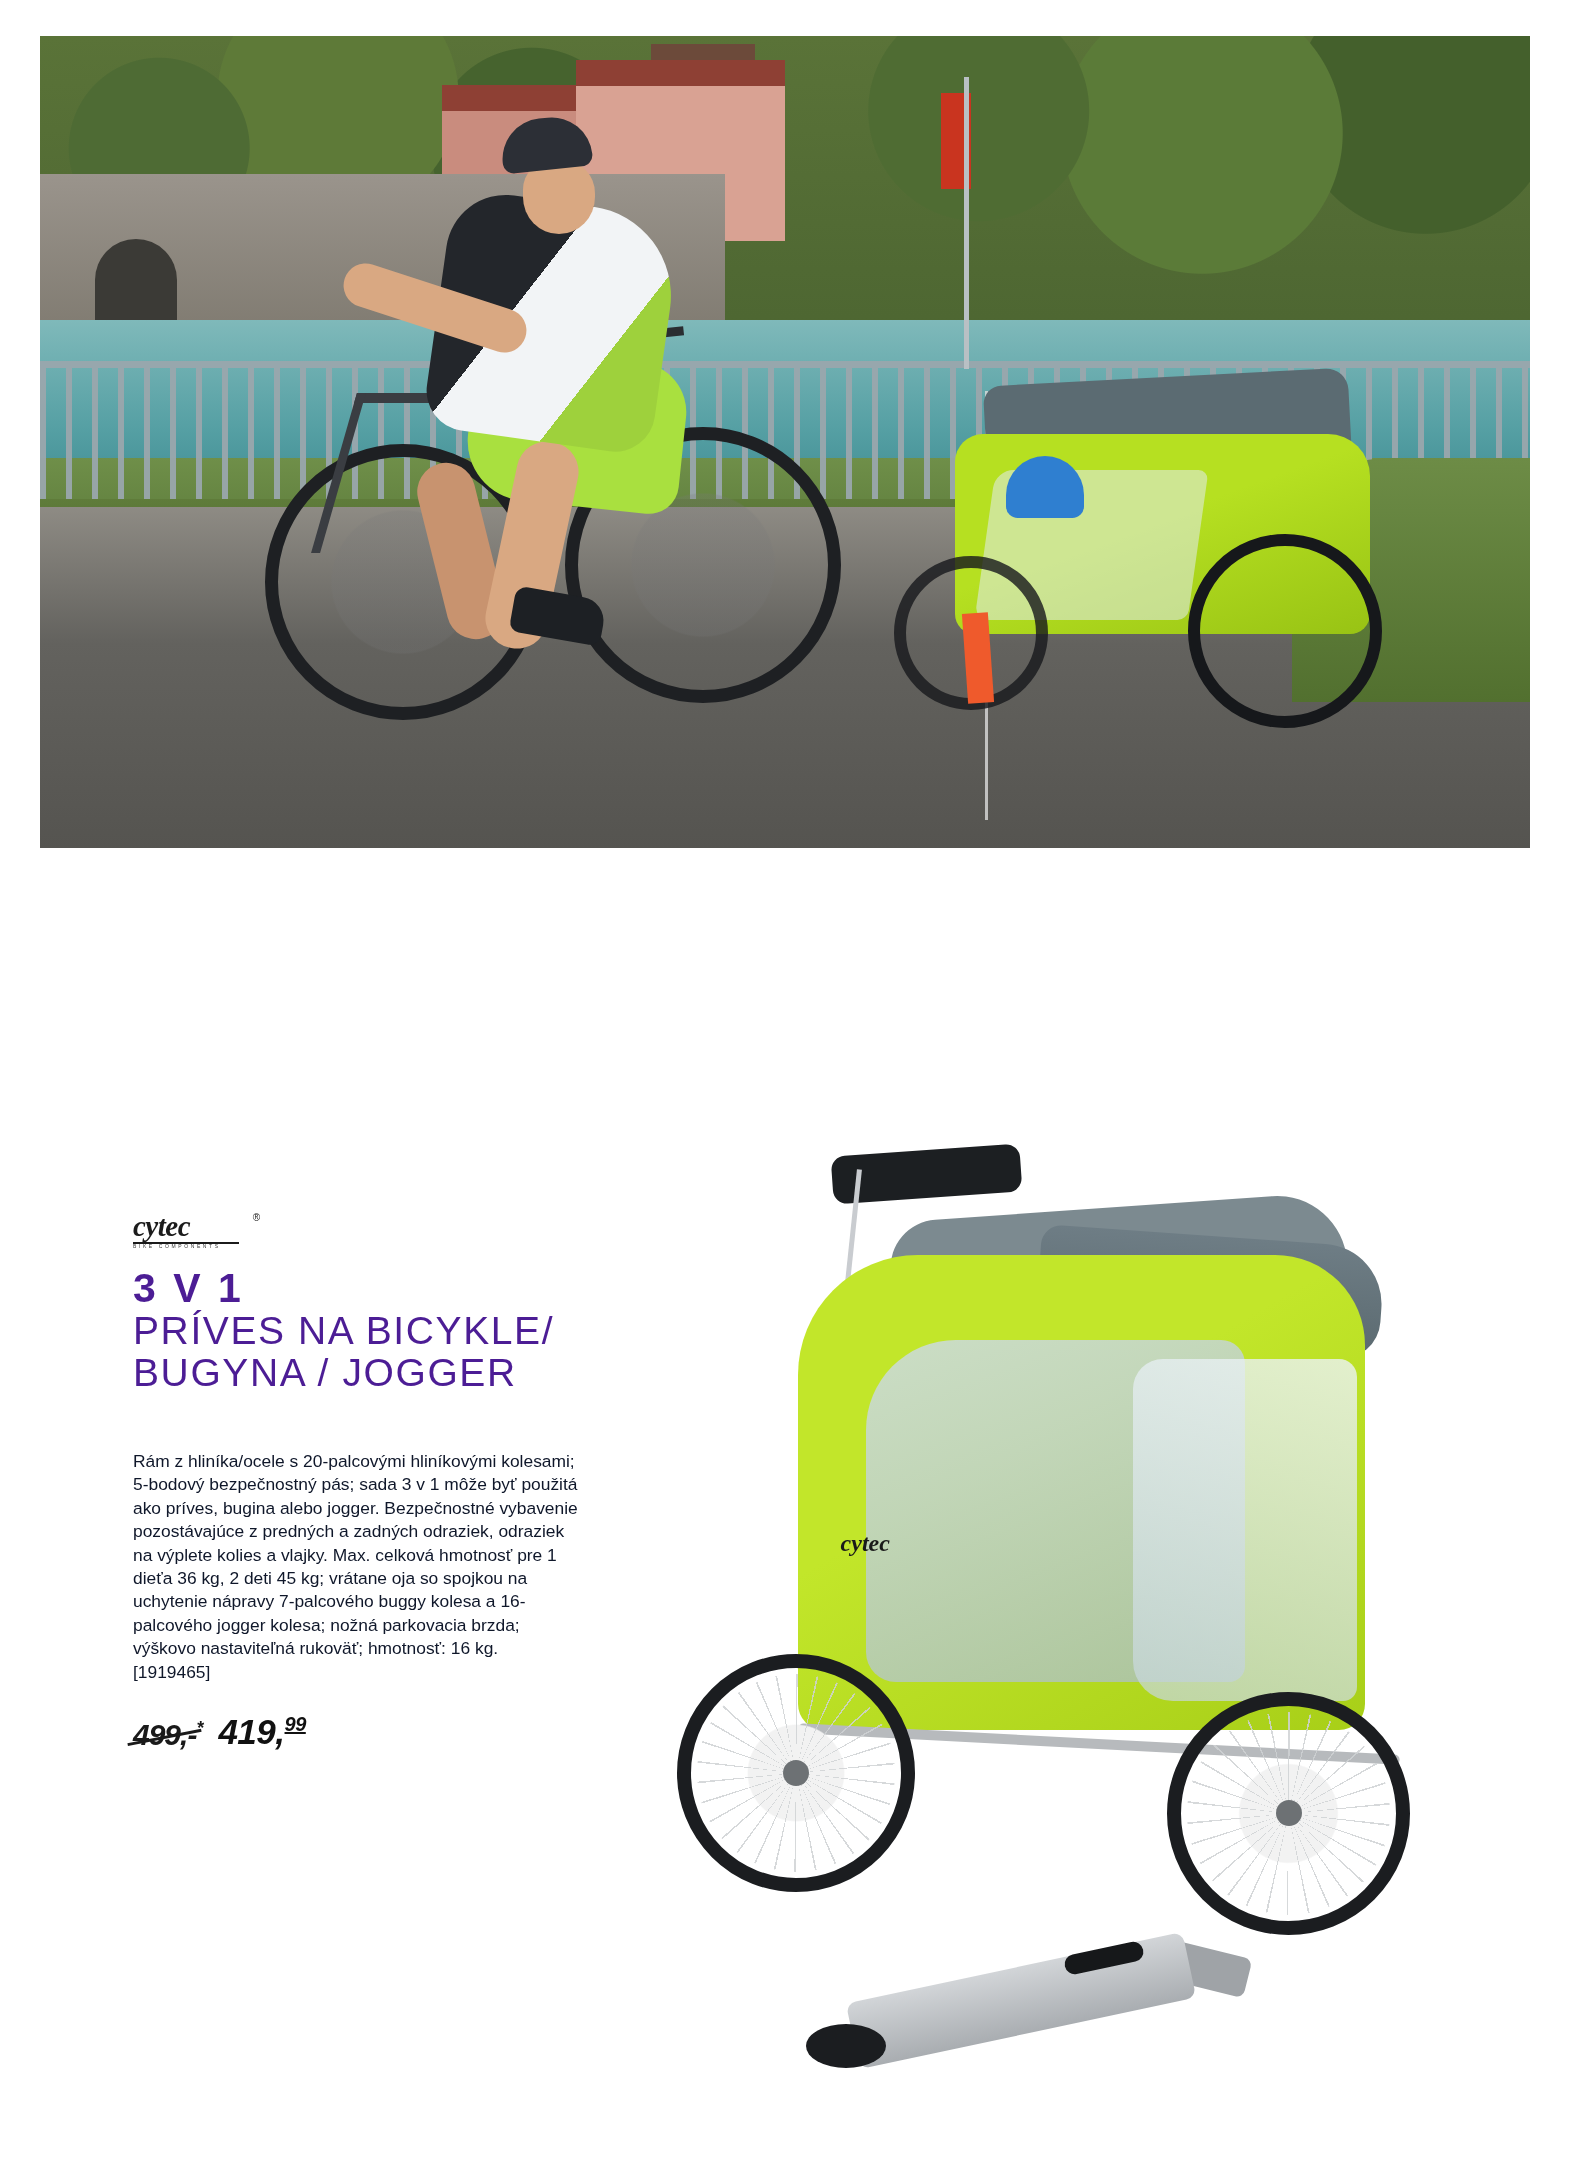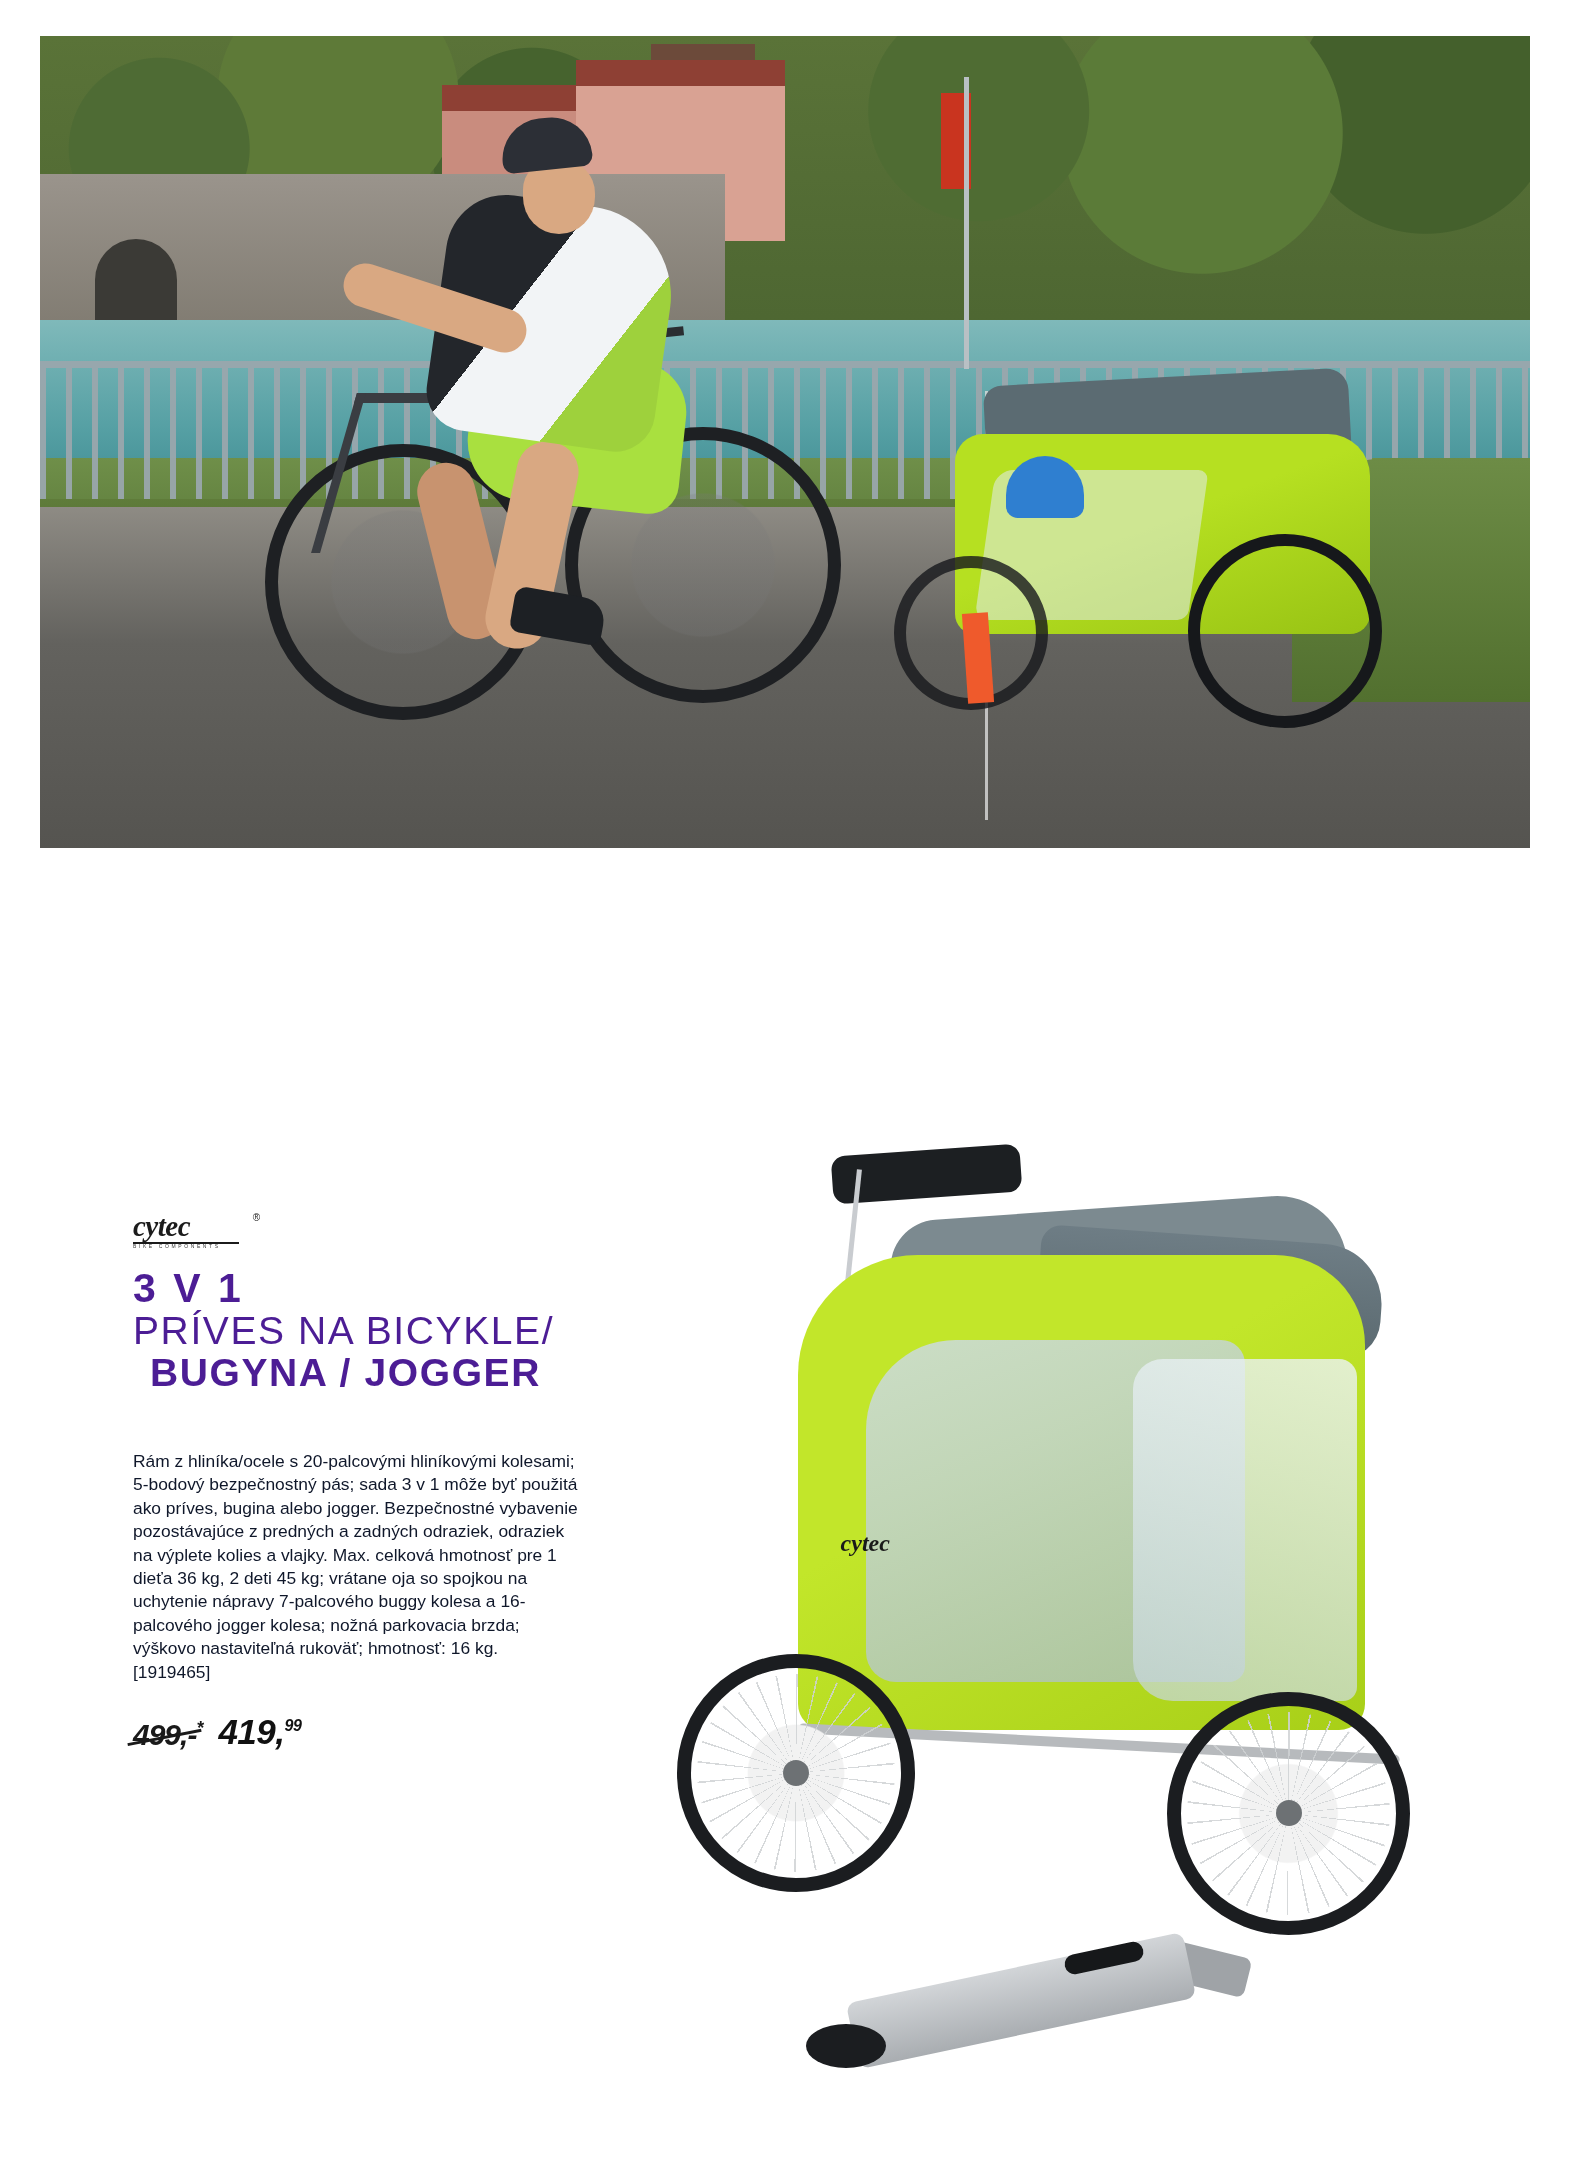--- a/index.html
+++ b/index.html
@@ -236,21 +236,21 @@
   .title-block { position: absolute; left: 133px; top: 1266px; width: 520px; }
   .title-line {
     font-family: "Liberation Sans", sans-serif;
     font-weight: bold;
     color: #4c1d95;
     letter-spacing: 1.2px;
     line-height: 1.08;
   }
   .title-line.l1 { font-size: 41px; letter-spacing: 3px; }
   .title-line.l2 { font-size: 39px; font-weight: normal; letter-spacing: 1.6px; }
-  .title-line.l3 { font-size: 39px; font-weight: bold; letter-spacing: 1.6px; margin-left: 17px; }
+  .title-line.l3 { font-size: 39px; font-weight: normal; letter-spacing: 1.6px; }
 
   .desc {
     position: absolute; left: 133px; top: 1450px; width: 445px;
     font-size: 17.4px;
     line-height: 1.345;
     color: #0f172a;
     font-family: "Liberation Sans", sans-serif;
   }
 
   .price-row {
@@ -275,21 +275,21 @@
   }
   .price-new {
     font-family: "Liberation Sans", sans-serif;
     font-style: italic;
     font-weight: bold;
     font-size: 35px;
     color: #111111;
     letter-spacing: -0.5px;
   }
   .price-new .cents {
-    font-size: 16px; vertical-align: super;
+    font-size: 20px; vertical-align: super; text-decoration: underline;
   }
 
   
   .product {
     position: absolute; left: 660px; top: 1150px; width: 860px; height: 950px;
   }
   .product .canopy {
     position: absolute; left: 27%; top: 6%; width: 53%; height: 16%;
     background: linear-gradient(180deg, #7c8a90 0 60%, #64737a 100%);
     border-radius: 48px 70px 12px 10px;

